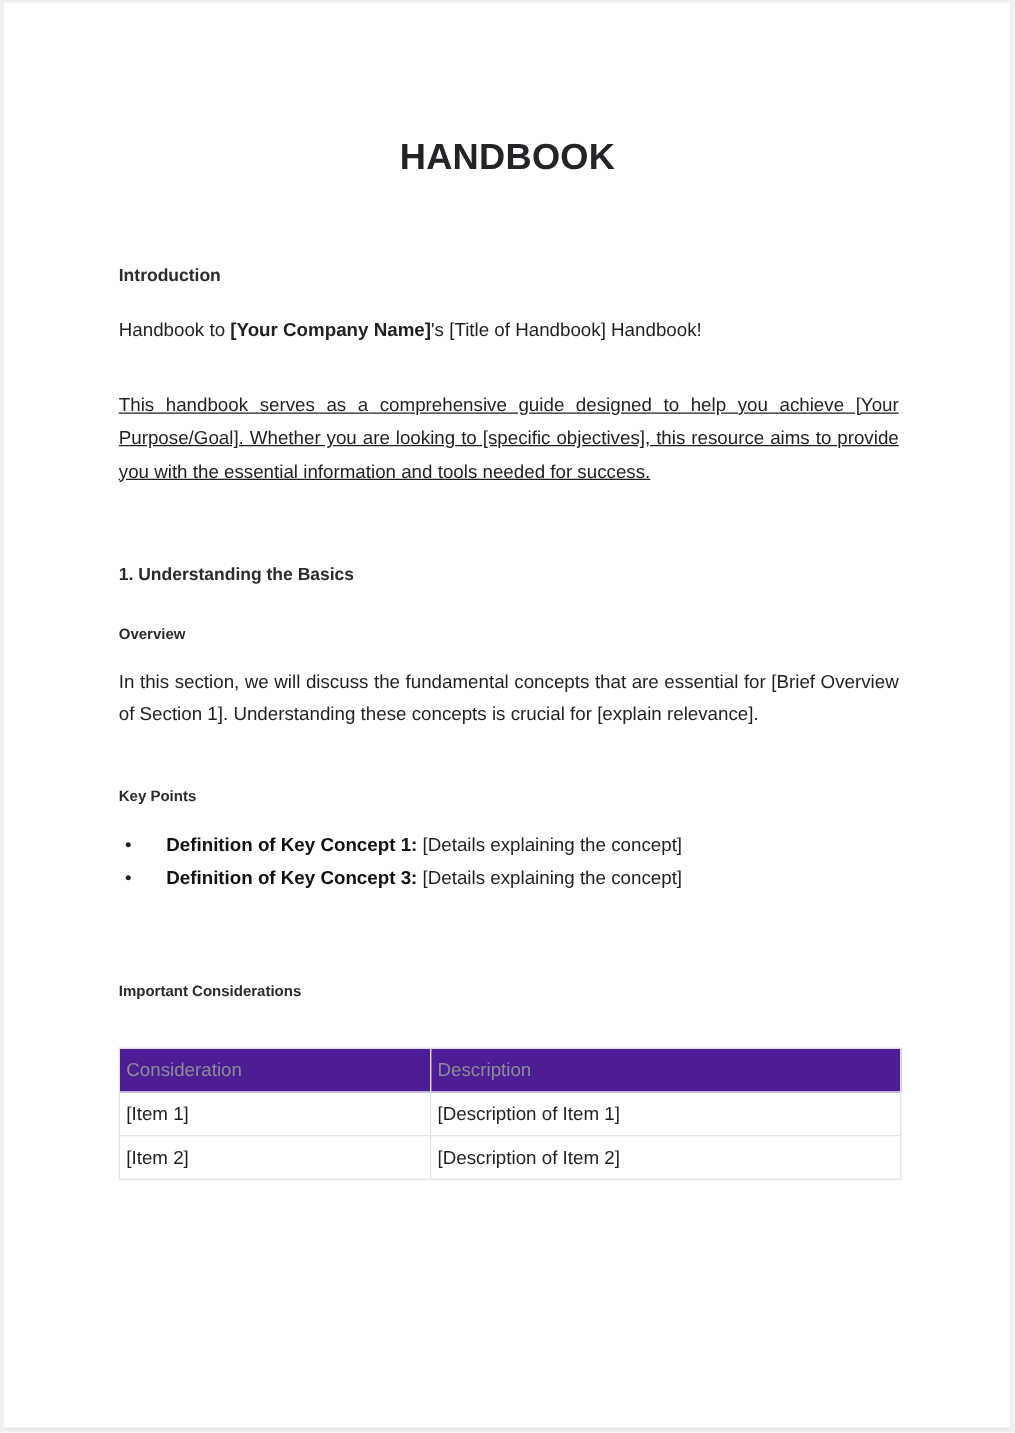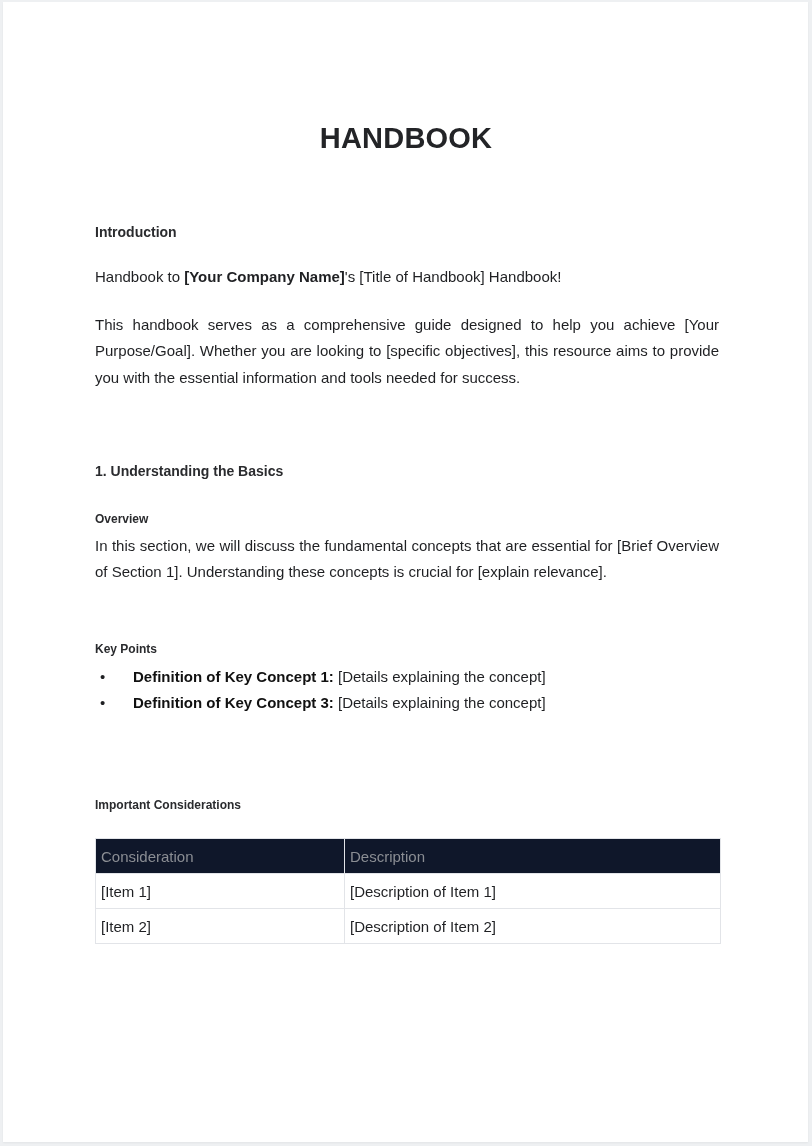--- a/index.html
+++ b/index.html
@@ -11,21 +11,21 @@
     color: #222326;
     overflow: hidden;
   }
   .page {
     position: absolute;
     left: 3px; top: 2px;
     width: 805px; height: 1140px;
     background: #ffffff;
     box-shadow: 0 1px 2px rgba(0,0,0,0.05);
   }
-  .abs { position: absolute; white-space: nowrap; margin-top: 12px; }
+  .abs { position: absolute; white-space: nowrap; }
   .title {
     left: 0; width: 812px; top: 110px;
     text-align: center;
     font-size: 29px; font-weight: bold;
     letter-spacing: 0.2px;
     color: #232427;
   }
   .h2 { font-size: 14px; font-weight: bold; color: #2a2b2e; }
   .h3 { font-size: 12px; font-weight: bold; color: #2a2b2e; }
   .p { font-size: 15px; color: #1f2023; }
@@ -46,35 +46,35 @@
     width: 626px;
     border-collapse: collapse;
     font-size: 15px;
   }
   td, th {
     border: 1px solid #e2e4e8;
     height: 34px; padding: 0 0 0 5px;
     text-align: left; font-weight: normal;
     color: #1f2023;
   }
-  th { background: #0f172a; color: #8a8d93; }
+  th { background: #4c1d95; color: #8a8d93; }
   col.c1 { width: 249px; }
 </style>
 </head>
 <body>
 
 <div class="page"></div>
 
 <div class="abs title">HANDBOOK</div>
 
 <div class="abs h2" style="left:95px; top:212px;">Introduction</div>
 
 <div class="abs p" style="left:95px; top:256px;"><span>Handbook to </span><b>[Your Company Name]</b><span>'s [Title of Handbook] Handbook!</span></div>
 
-<div class="para" style="top:312px;">This handbook serves as a comprehensive guide designed to help you achieve [Your Purpose/Goal]. Whether you are looking to [specific objectives], this resource aims to provide you with the essential information and tools needed for success.</div>
+<div class="para" style="top:312px;text-decoration:underline;">This handbook serves as a comprehensive guide designed to help you achieve [Your Purpose/Goal]. Whether you are looking to [specific objectives], this resource aims to provide you with the essential information and tools needed for success.</div>
 
 <div class="abs h2" style="left:95px; top:451px;">1. Understanding the Basics</div>
 
 <div class="abs h3" style="left:95px; top:500px;">Overview</div>
 
 <div class="para" style="top:533px;">In this section, we will discuss the fundamental concepts that are essential for [Brief Overview of Section 1]. Understanding these concepts is crucial for [explain relevance].</div>
 
 <div class="abs h3" style="left:95px; top:630px;">Key Points</div>
 
 <div class="bullet-list">

